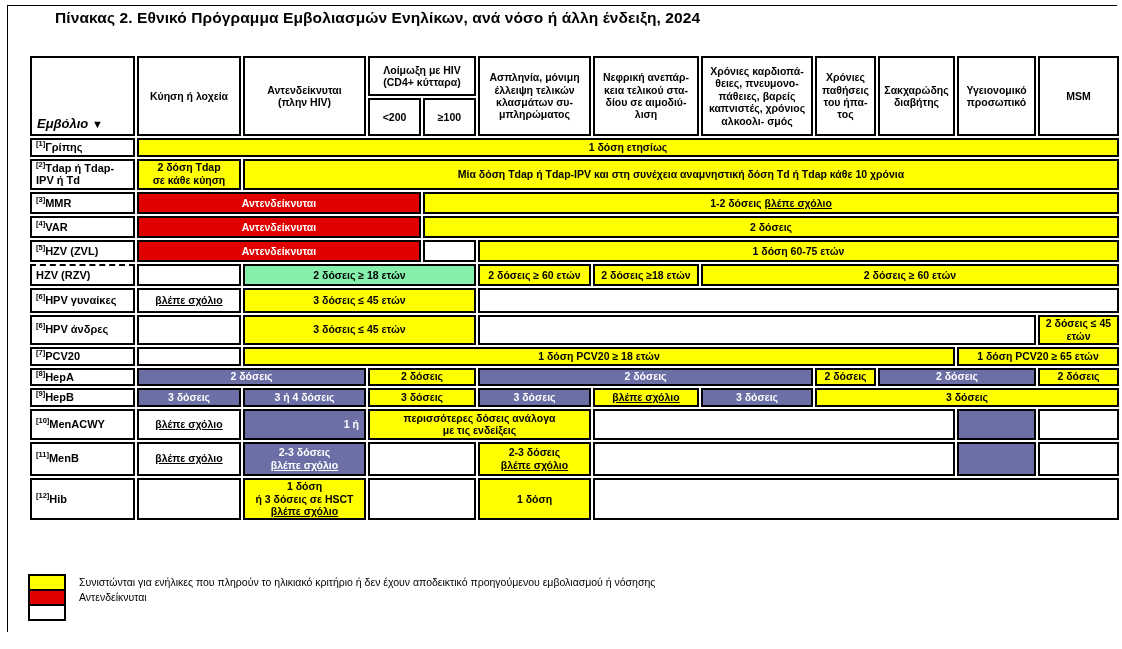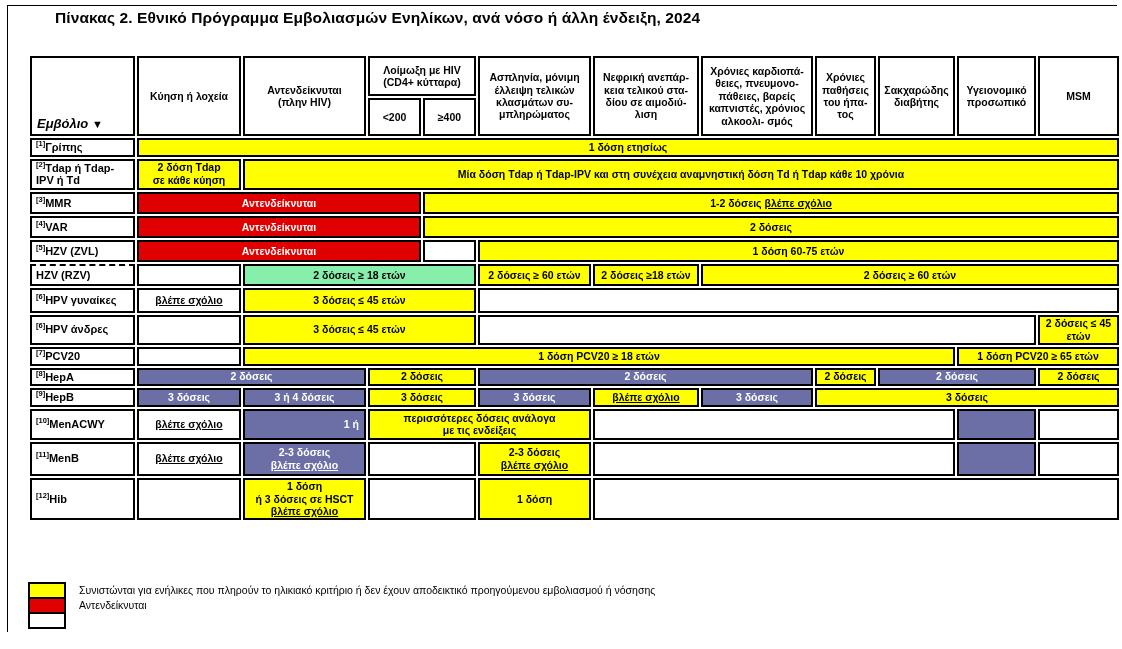--- a/index.html
+++ b/index.html
@@ -44,21 +44,21 @@
     border:2px solid #000;
     font-size:10.5px;font-weight:bold;text-align:center;vertical-align:middle;
     line-height:1.22;
   }
   td.cell.light{color:#fff;}
   td.cell.dark{color:#000;}
   td.cell.align-right{text-align:right;padding-right:5px;}
   .u{text-decoration:underline;}
   .legend{position:absolute;left:28px;top:566px;}
   .legend-row{display:flex;align-items:center;height:17px;margin-top:-2px;}
-  .legend-row:first-child{margin-top:16px;text-align:center;}
+  .legend-row:first-child{margin-top:8px;text-align:center;}
   .swatch{width:38px;height:17px;border:2px solid #000;box-sizing:border-box;flex:none;}
   .legend-text{margin-left:13px;font-size:10.5px;line-height:1;white-space:nowrap;}
 </style>
 </head>
 <body>
 
 <div class="frame"></div>
 
 <div class="title">Πίνακας 2. Εθνικό Πρόγραμμα Εμβολιασμών Ενηλίκων, ανά νόσο ή άλλη ένδειξη, 2024</div>
 
@@ -108,21 +108,21 @@
         </th>
         <th rowspan="2">
           <div>Υγειονομικό προσωπικό</div>
         </th>
         <th rowspan="2">
           <div>MSM</div>
         </th>
       </tr>
       <tr style="height: 38px;">
         <th>&lt;200</th>
-        <th>≥400</th>
+        <th>≥100</th>
       </tr>
     </thead>
   <tbody>
       <tr style="height: 17px;">
         <td class="row-label"><sup>[1]</sup><span>Γρίπης</span></td>
         <td colspan="11" class="cell dark" style="background: rgb(255, 255, 0);">
           <div>1 δόση ετησίως</div>
         </td>
       </tr>
       <tr style="height: 28px;">

